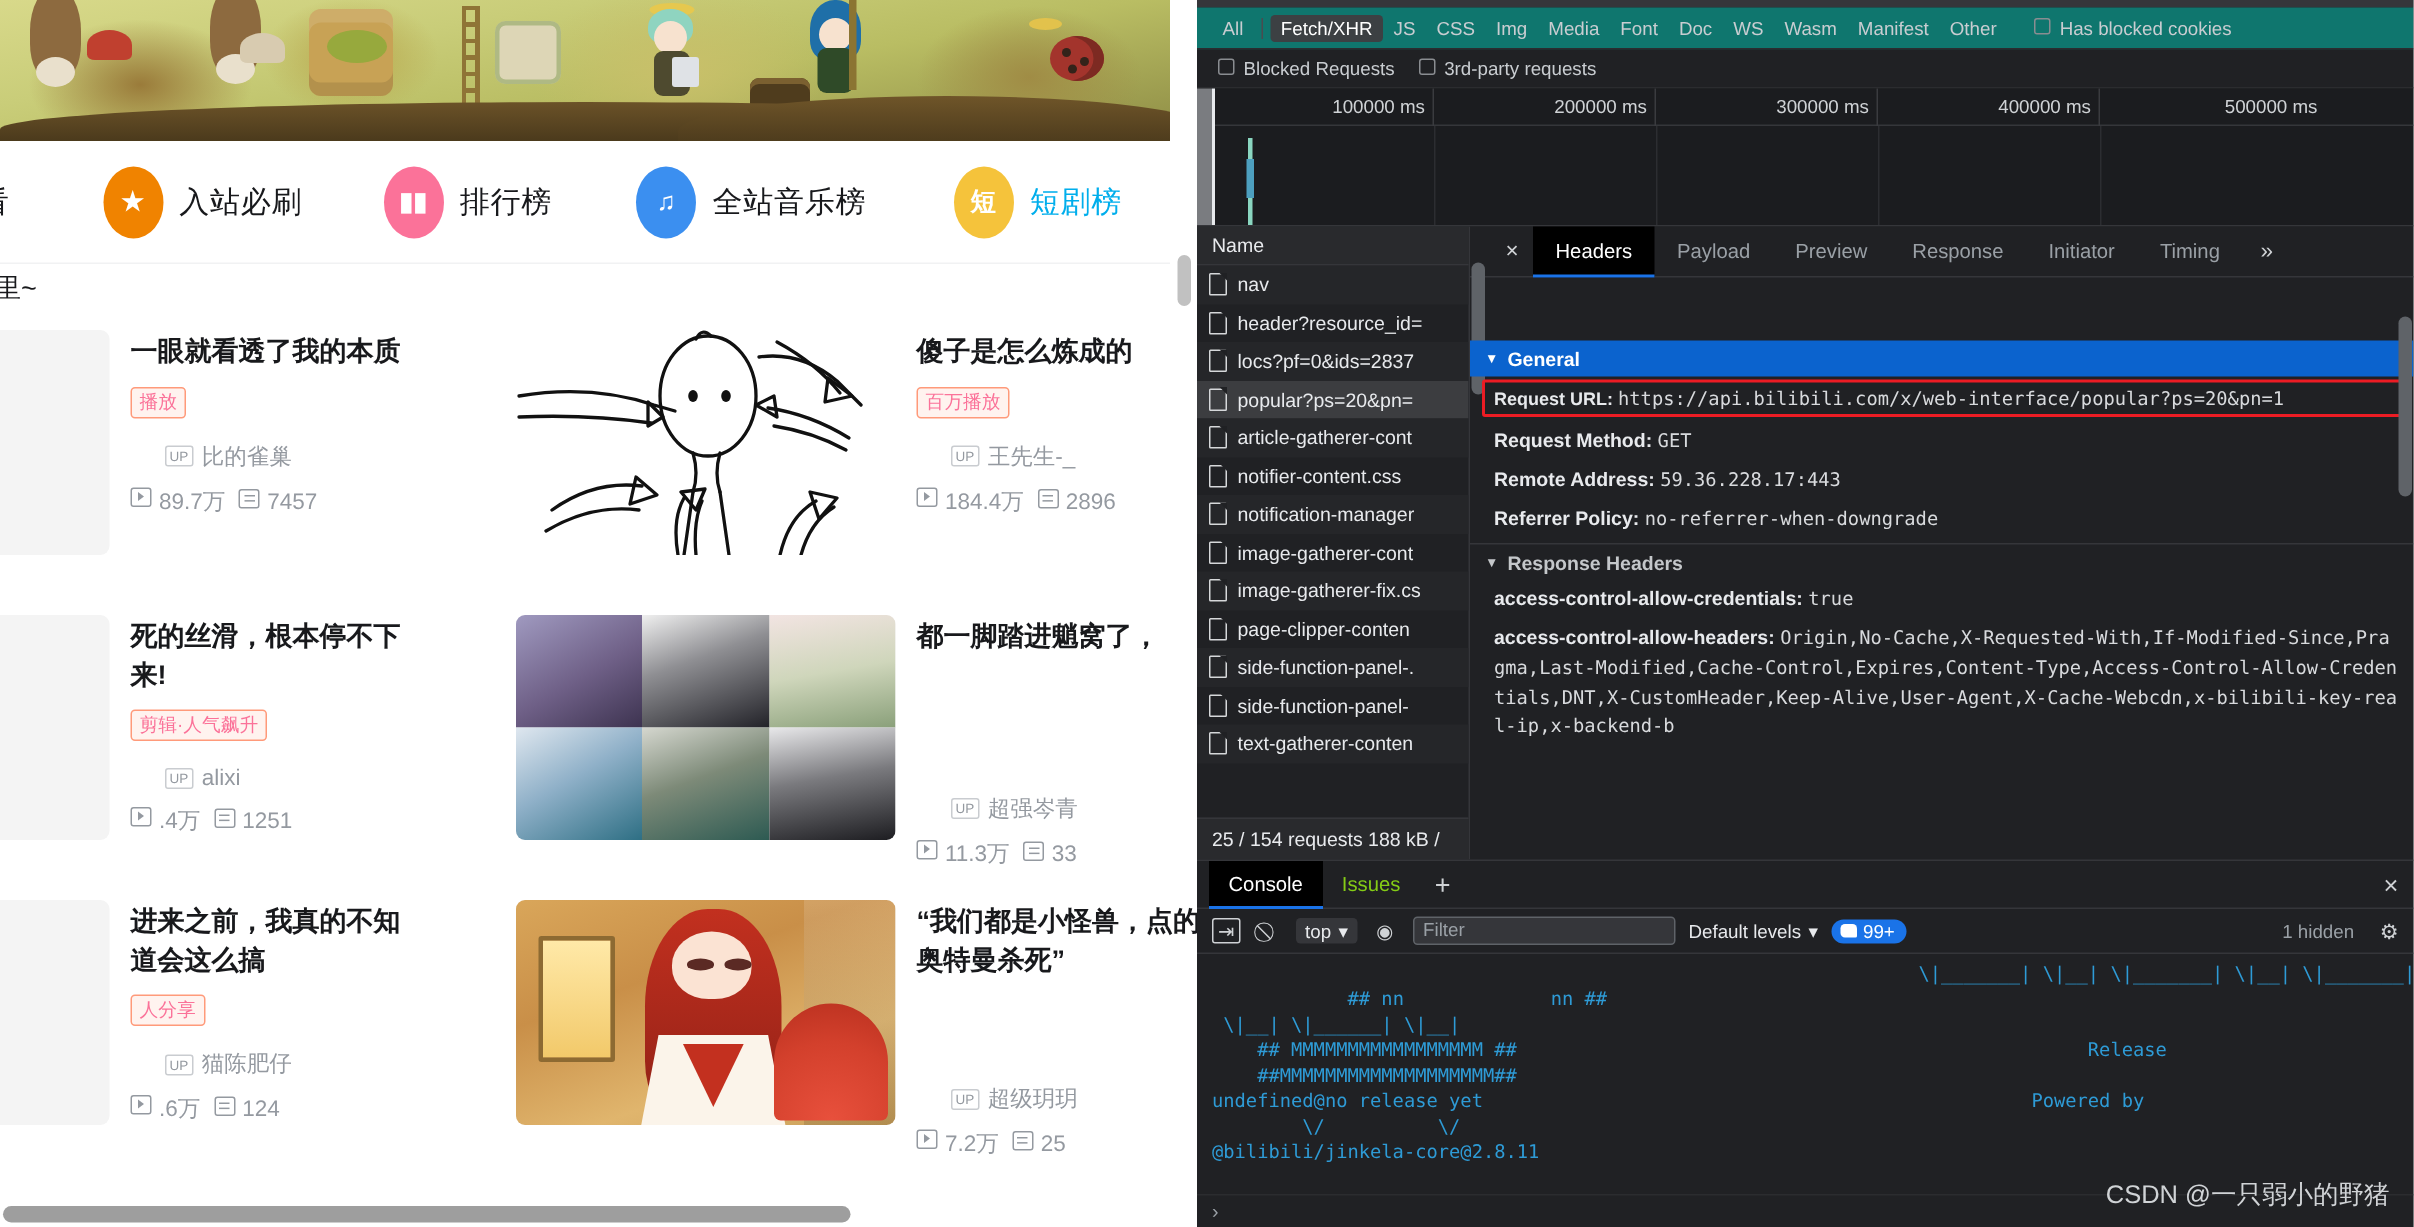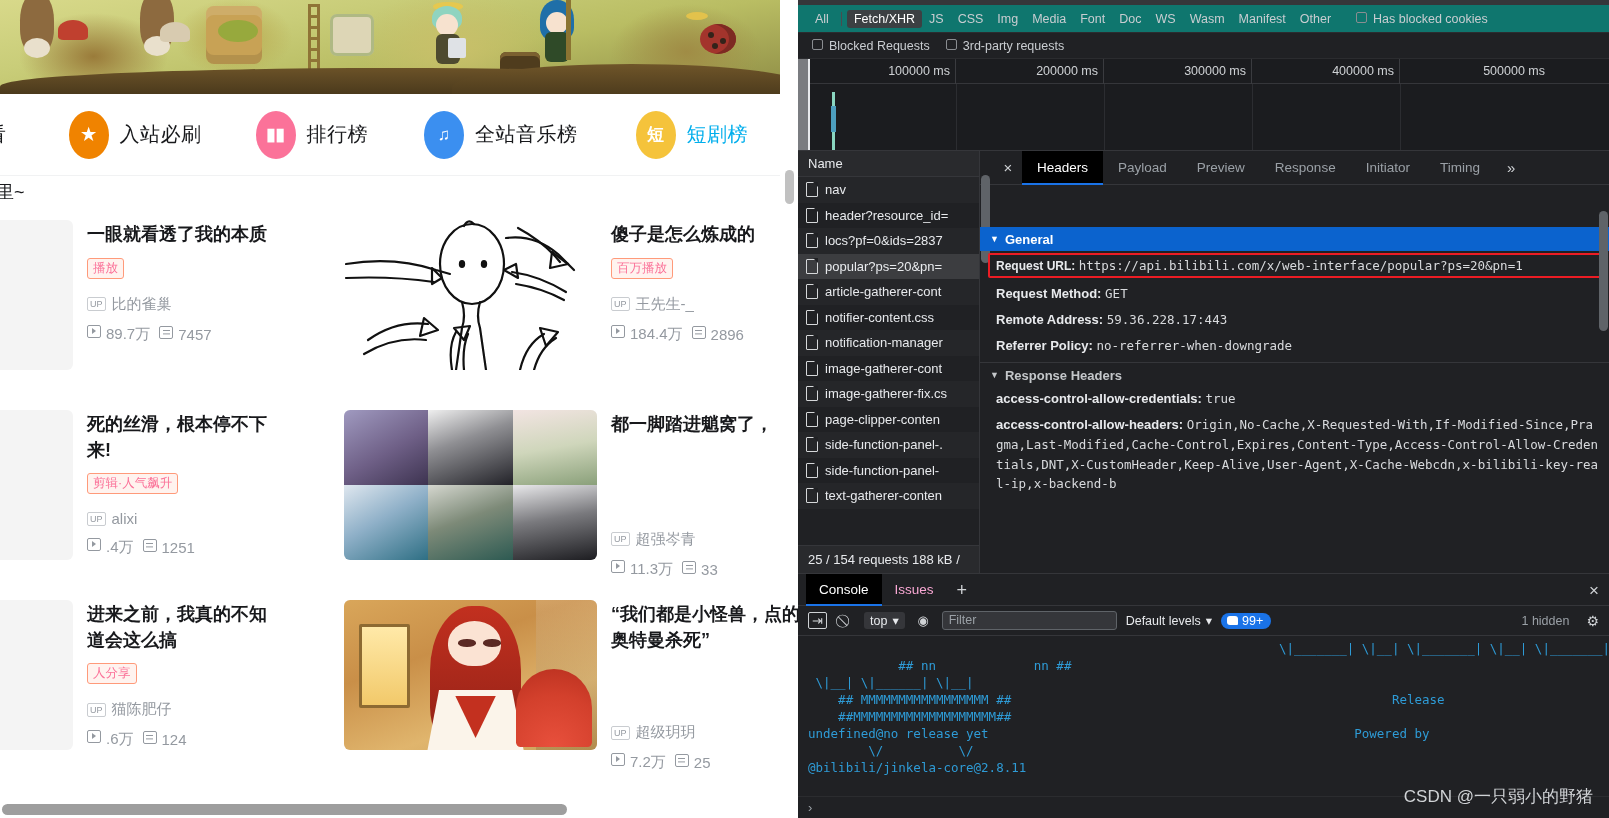--- a/index.html
+++ b/index.html
@@ -71,21 +71,21 @@
   .card { display:flex; gap:14px; }
   .card-thumb { width:253px; height:150px; border-radius:6px; overflow:hidden; flex:0 0 auto; position:relative; background:#f4f4f4; }
   .card-meta { width:190px; padding-top:2px; position:relative; }
   .card-title { font-size:18px; font-weight:700; color:#18191c; line-height:1.42; }
   .badge {
     display:inline-block; margin-top:10px; font-size:12.5px; padding:1px 5px;
     border:1px solid #ff9a7a; color:#fb7299; background:#fff3ef; border-radius:3px;
     white-space:nowrap;
   }
   .up { margin-top:16px; font-size:15px; color:#9499a0; display:flex; align-items:center; gap:6px; white-space:nowrap; }
-  .up-tag { border:1px solid #c9ccd0; border-radius:2px; font-size:9px; padding:0 2px; color:#9499a0; line-height:12px; }
+  .up-tag { border:1px solid #c9ccd0; border-radius:2px; font-size:9px; padding:0 2px; color:#9499a0; line-height:12px;margin-left:23px; }
   .stats { margin-top:11px; font-size:15px; color:#9499a0; display:flex; align-items:center; gap:9px; }
   .st { display:flex; align-items:flex-start; gap:5px; }
   .st-ic { width:14px;height:13px;border:1.4px solid #9499a0;border-radius:2px; position:relative; }
   .st-ic.play:after{content:"";position:absolute;top:2.4px;left:4px;border-left:4.5px solid #9499a0;
     border-top:3px solid transparent;border-bottom:3px solid transparent;}
   .st-ic.dm:after{content:"";position:absolute;top:3px;left:2.5px;width:7px;height:1.3px;background:#9499a0;
     box-shadow:0 3.4px 0 #9499a0;}
 
   
   .th-doodle { background:#fff; }
@@ -185,21 +185,21 @@
            color:#fff; font-size:9px; line-height:12px; text-align:center; vertical-align:-1px; }
   .dscroll { position:absolute; top:34px; right:1px; width:9px; bottom:0; }
   .dscroll .thumb{ position:absolute; top:26px; left:0; width:9px; height:120px; background:#5f6368; border-radius:5px; }
   .lscroll { position:absolute; top:0; left:0; width:11px; bottom:0; }
   .lscroll .thumb{ position:absolute; top:24px; left:1px; width:9px; height:88px; background:#5f6368; border-radius:5px; }
 
   
   .console { height:245px; border-top:1px solid #35363a; background:#202124;
              display:flex; flex-direction:column; position:relative; }
   .ctabs { height:32px; display:flex; align-items:center; padding-left:8px; border-bottom:1px solid #35363a; }
-  .ctab { padding:0 13px; height:32px; line-height:32px; font-size:13.5px; color:#f9a8d4; position:relative; }
+  .ctab { padding:0 13px; height:32px; line-height:32px; font-size:13.5px; color:#84cc16; position:relative; }
   .ctab.sel { color:#fff; background:#000; }
   .ctab.sel:after{ content:""; position:absolute; left:0;right:0;bottom:0;height:2px;background:#1a73e8; }
   .cplus { padding:0 10px; color:#cfd2d5; font-size:18px; line-height:1; }
   .cclose { position:absolute; right:10px; top:7px; color:#cfd2d5; font-size:17px; }
   .ctoolbar { height:30px; display:flex; align-items:center; gap:9px; padding:0 10px; border-bottom:1px solid #35363a; }
   .tb-ic { width:19px;height:17px; display:flex;align-items:center;justify-content:center; color:#cfd2d5; font-size:13px; }
   .execsel { background:#35363a; border-radius:3px; padding:1px 6px; color:#e8eaed; font-size:12.5px;
              display:flex; align-items:center; gap:5px; }
   .cfilter { width:175px; height:19px; background:#35363a; border:1px solid #5f6368; border-radius:3px;
              color:#9aa0a6; font-size:12.5px; padding:0 6px; line-height:17px; }

